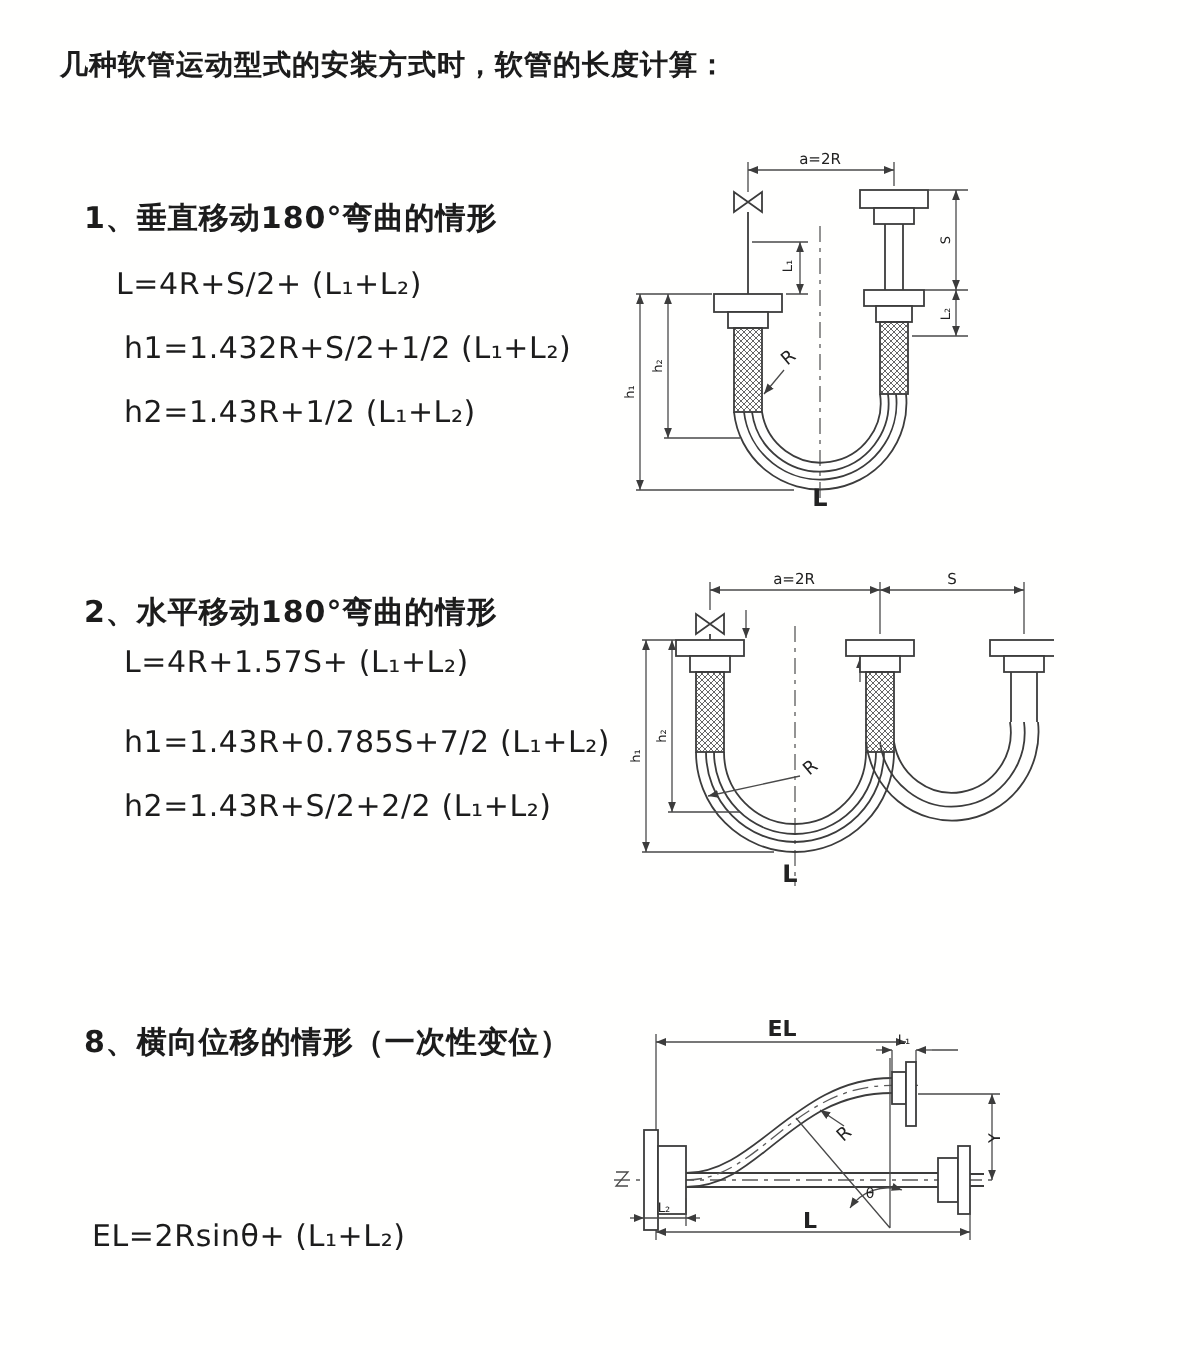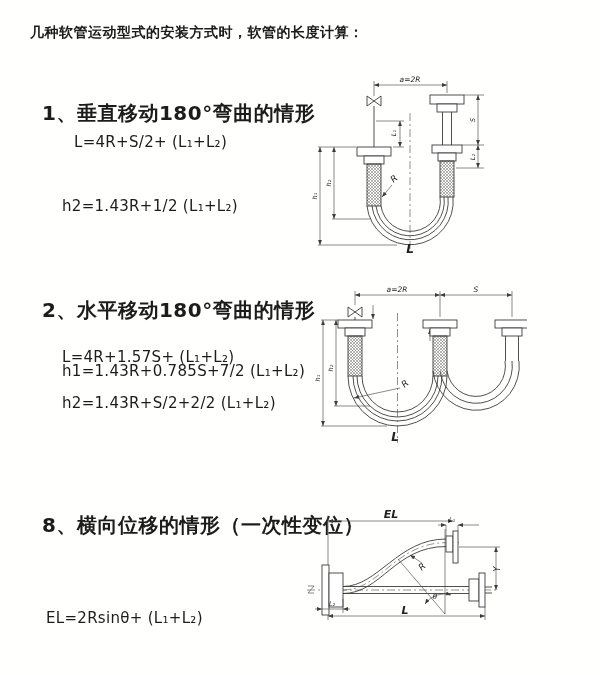--- a/index.html
+++ b/index.html
@@ -1,42 +1,43 @@
 <!DOCTYPE html>
 <html><head>
 <meta charset="utf-8">
 <style>
   html,body{margin:0;padding:0;background:#ffffff;}
   .page{
     position:relative;width:600px;height:675px;background:#fffffe;
     font-family:"DejaVu Sans","Liberation Sans",sans-serif;color:#1c1c1c;overflow:hidden;
   }
   .title{position:absolute;left:30px;top:24px;font-size:14px;font-weight:bold;letter-spacing:.5px;font-family:Liberation Serif, serif;}
-  .sec-heading{position:absolute;font-size:20px;font-weight:600;letter-spacing:.5px;}
+  .sec-heading{position:absolute;font-size:15px;font-weight:600;letter-spacing:.5px;}
   .formula{position:absolute;font-size:15px;letter-spacing:.3px;}
-  .diagram{position:absolute;font-style:italic;}
+  .diagram{position:absolute;}
   svg{display:block;}
   svg text{fill:#222;font-family:"DejaVu Sans","Liberation Sans",sans-serif;}
   .ln{stroke:#3c3c3c;stroke-width:.9;fill:none;}
   .thin{stroke:#4a4a4a;stroke-width:.65;fill:none;}
   .cl{stroke:#5a5a5a;stroke-width:.65;fill:none;stroke-dasharray:8 3 2 3;}
   .wh{fill:#fff;stroke:#3c3c3c;stroke-width:.9;}
   .dimtxt{font-size:7.5px;}
   .tiny{font-size:6.5px;}
   .big{font-size:12px;font-weight:600;}
 </style>
 </head>
 <body>
 
 <div class="page">
 
   <div class="title">几种软管运动型式的安装方式时，软管的长度计算：</div>
 
   <div class="sec-heading" style="left:42px;top:100px">1、垂直移动180°弯曲的情形</div>
-  <div class="formula" style="left:74px;top:133px">L=4R+S/2+ (L₁+L₂)</div>
+  <div class="formula" style="left:58px;top:133px">L=4R+S/2+ (L₁+L₂)</div>
+  <div class="formula" style="left:62px;top:165px">h1=1.432R+S/2+1/2 (L₁+L₂)</div>
   <div class="formula" style="left:62px;top:197px">h2=1.43R+1/2 (L₁+L₂)</div>
 
   <div class="diagram" style="left:312px;top:73px">
     <svg width="212" height="182" viewBox="0 0 212 182">
       <defs>
         <marker id="ar1" viewBox="0 0 10 8" refX="9" refY="4" markerWidth="9" markerHeight="7" orient="auto-start-reverse">
           <path d="M0,0.5 L9,4 L0,7.5 z" fill="#3c3c3c"></path>
         </marker>
         <pattern id="ht1" width="3" height="3" patternUnits="userSpaceOnUse">
           <path d="M0,0 L3,3 M3,0 L0,3" stroke="#666" stroke-width="0.5"></path>
@@ -87,21 +88,21 @@
       <text class="tiny" transform="rotate(-90 163 84)" x="163" y="84" text-anchor="middle">L₂</text>
 
       <line class="thin" x1="80" y1="112" x2="70" y2="124" marker-end="url(#ar1)"></line>
       <text transform="rotate(-40 84 108)" x="84" y="108" font-size="9" text-anchor="middle">R</text>
 
       <text class="big" x="98" y="180" text-anchor="middle">L</text>
     </svg>
   </div>
 
   <div class="sec-heading" style="left:42px;top:297px">2、水平移动180°弯曲的情形</div>
-  <div class="formula" style="left:62px;top:348px">L=4R+1.57S+ (L₁+L₂)</div>
+  <div class="formula" style="left:62px;top:322px">L=4R+1.57S+ (L₁+L₂)</div>
   <div class="formula" style="left:62px;top:362px">h1=1.43R+0.785S+7/2 (L₁+L₂)</div>
   <div class="formula" style="left:62px;top:394px">h2=1.43R+S/2+2/2 (L₁+L₂)</div>
 
   <div class="diagram" style="left:312px;top:283px">
     <svg width="215" height="170" viewBox="0 0 215 170">
       <defs>
         <marker id="ar2" viewBox="0 0 10 8" refX="9" refY="4" markerWidth="9" markerHeight="7" orient="auto-start-reverse">
           <path d="M0,0.5 L9,4 L0,7.5 z" fill="#3c3c3c"></path>
         </marker>
         <pattern id="ht2" width="3" height="3" patternUnits="userSpaceOnUse">

